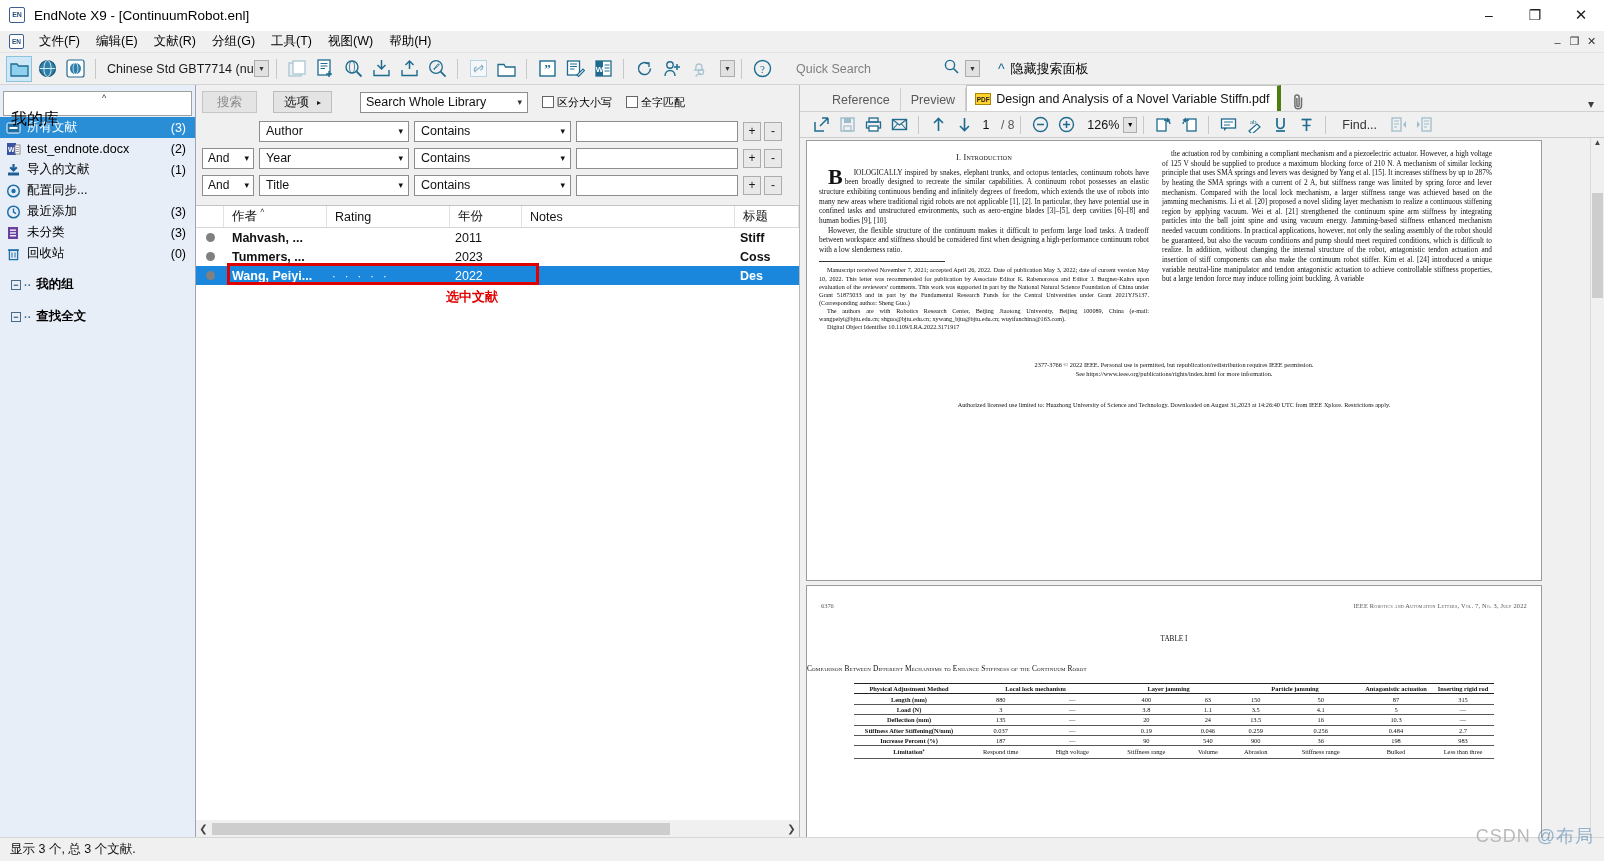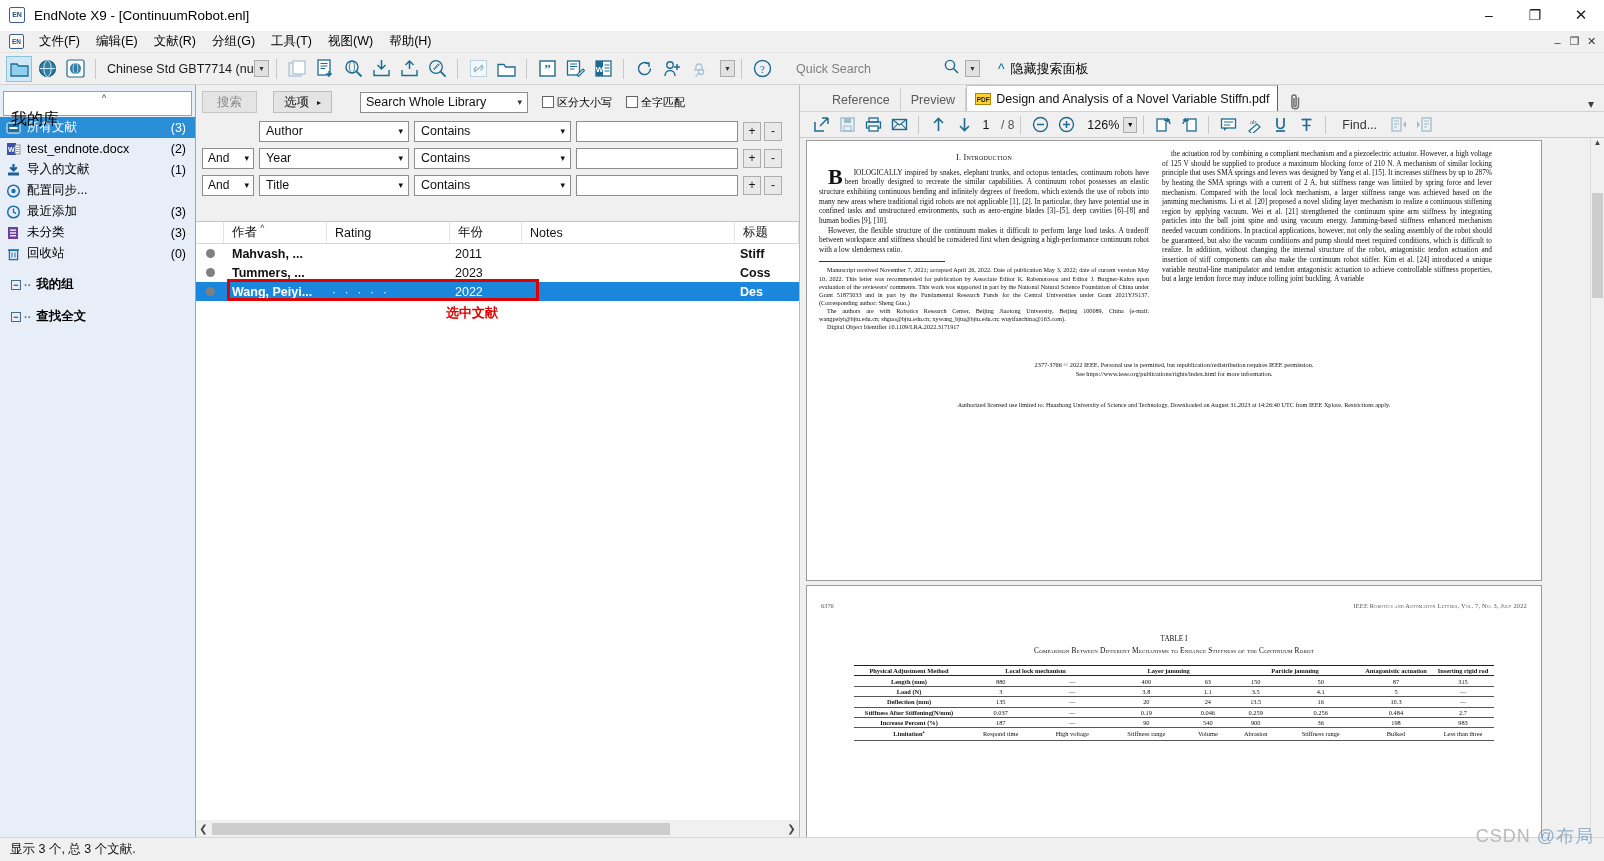--- a/index.html
+++ b/index.html
@@ -169,21 +169,21 @@
     margin-right: 5px;
   }
   .pm-btn {
     width: 18px; height: 19px; background: #e9e9e9; border: 1px solid #adadad;
     font-size: 12px; color: #1a1a1a; display: flex; align-items: center;
     justify-content: center; margin-right: 3px;
   }
 
   
   .reftable { flex: 1; background: #ffffff; display: flex; flex-direction: column; min-height: 0;
-              border-top: 1px solid #c4c4c4; margin-top: 16px; }
+              border-top: 1px solid #c4c4c4; }
   .rt-head { height: 22px; display: flex; background: #ffffff; border-bottom: 1px solid #d7d7d7; }
   .rt-th {
     font-size: 12.5px; color: #111; display: flex; align-items: center;
     padding-left: 8px; border-right: 1px solid #e3e3e3; position: relative;
   }
   .rt-th .sortcaret { font-size: 8px; color: #333; margin-left: 3px; align-self: flex-start; }
   .rt-row { height: 19px; display: flex; align-items: center; font-size: 12.5px; color: #111; }
   .rt-row.selected { background: #1a87dd; color: #ffffff; }
   .c-dot { width: 28px; display: flex; align-items: center; justify-content: center; }
   .dot { width: 9px; height: 9px; border-radius: 50%; background: #808080; }
@@ -205,21 +205,21 @@
 
   
   .right { flex: 1; display: flex; flex-direction: column; background: #f0f0f0; min-width: 0; }
   .tabstrip { height: 26px; display: flex; align-items: flex-end; background: #f0f0f0; padding-left: 22px; }
   .tab {
     height: 23px; font-size: 12.5px; color: #5a5a5a; display: flex; align-items: center;
     padding: 0 10px; border-right: 1px solid #cfcfcf;
   }
   .tab.active {
     background: #ffffff; color: #111; height: 26px;
-    border: 1px solid #c2c2c2; border-bottom: none; border-right: 1px solid #4d7c0f;
+    border: 1px solid #c2c2c2; border-bottom: none; border-right: 4px solid #4d7c0f;
     padding: 0 8px; gap: 5px;
   }
   .pdf-badge {
     width: 16px; height: 12px; background: #ffd230; border: 1px solid #a8860a;
     font-size: 6.5px; font-weight: bold; color: #222; text-align: center; line-height: 11px;
   }
   .tab-clip { width: 34px; display: flex; align-items: center; justify-content: center; color: #7d7d7d; }
   .collapse-chev { margin-left: auto; padding-right: 10px; color: #3d3d3d; font-size: 12px; }
 
   .pdftoolbar {
@@ -256,21 +256,21 @@
   .para { margin: 0 0 0 0; text-indent: 9px; }
   .rule { width: 126px; height: 1px; background: #333; margin: 7px 0 4px 0; }
   .fn { font-size: 6.2px; line-height: 1.3; text-align: justify; }
   .fn .indent { text-indent: 8px; display: block; }
   .copyline { text-align: center; font-size: 6.3px; line-height: 1.35; margin-top: 30px; }
   .authline { font-size: 6.2px; margin-top: 22px; text-align: center; }
   .pg-hdr { display: flex; font-size: 6.4px; color: #555; padding: 16px 14px 0 14px; }
   .pg-hdr .pno { flex: none; }
   .pg-hdr .jname { margin-left: auto; font-variant: small-caps; letter-spacing: .2px; }
   .tbl-title { text-align: center; font-size: 7.2px; margin-top: 26px; }
-  .tbl-cap { text-align: center; font-size: 7.4px; font-variant: small-caps; margin-top: 3px; letter-spacing: .15px;}
+  .tbl-cap { text-align: left; font-size: 7.4px; font-variant: small-caps; margin-top: 21px; letter-spacing: .15px;}
   table.ieee { margin: 10px auto 0 auto; width: 640px; border-collapse: collapse; font-size: 6.4px; }
   table.ieee th, table.ieee td { text-align: center; padding: 1.2px 2px; }
   table.ieee thead th { border-top: 1.2px solid #222; border-bottom: 1.2px solid #222; font-weight: bold; }
   table.ieee tbody td { border-bottom: .8px solid #555; }
   table.ieee tbody td.rh { font-weight: bold; }
   .watermark {
     position: absolute; right: 10px; bottom: 13px; font-size: 18px; color: #b9b9b9;
     letter-spacing: 1px; font-family: Liberation Sans, sans-serif;
   }
   .wm-cn { color: #4a7ea8; opacity: .55; }

